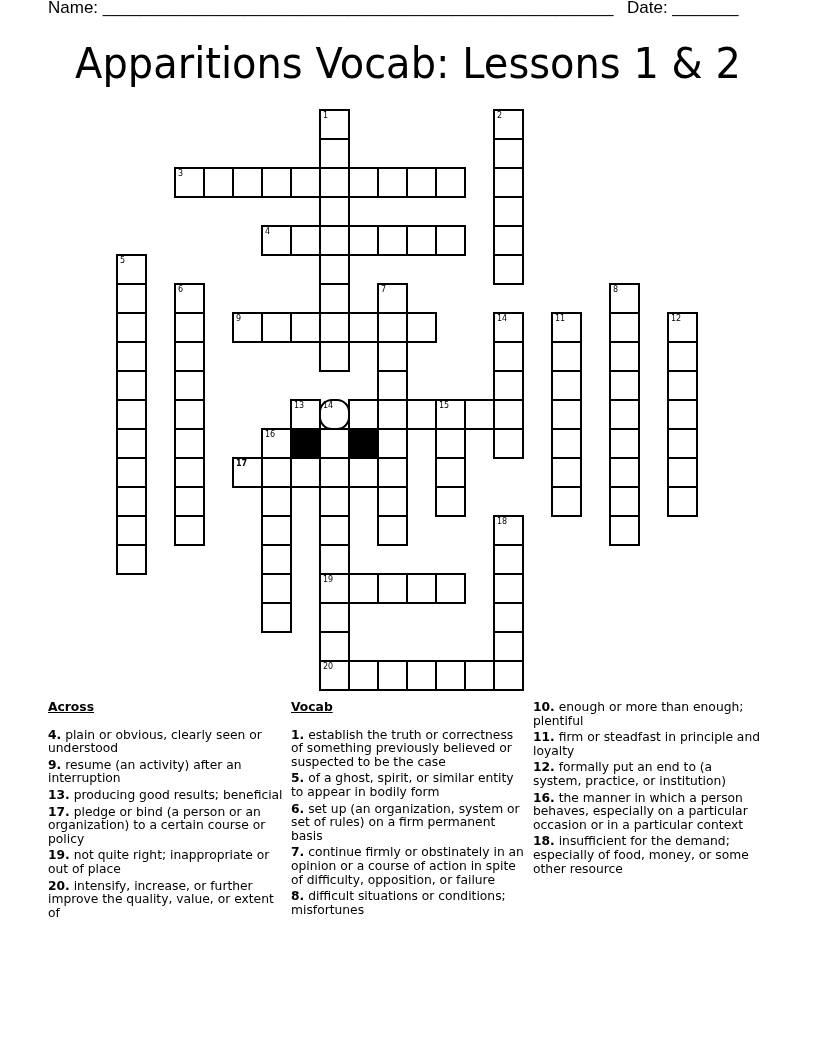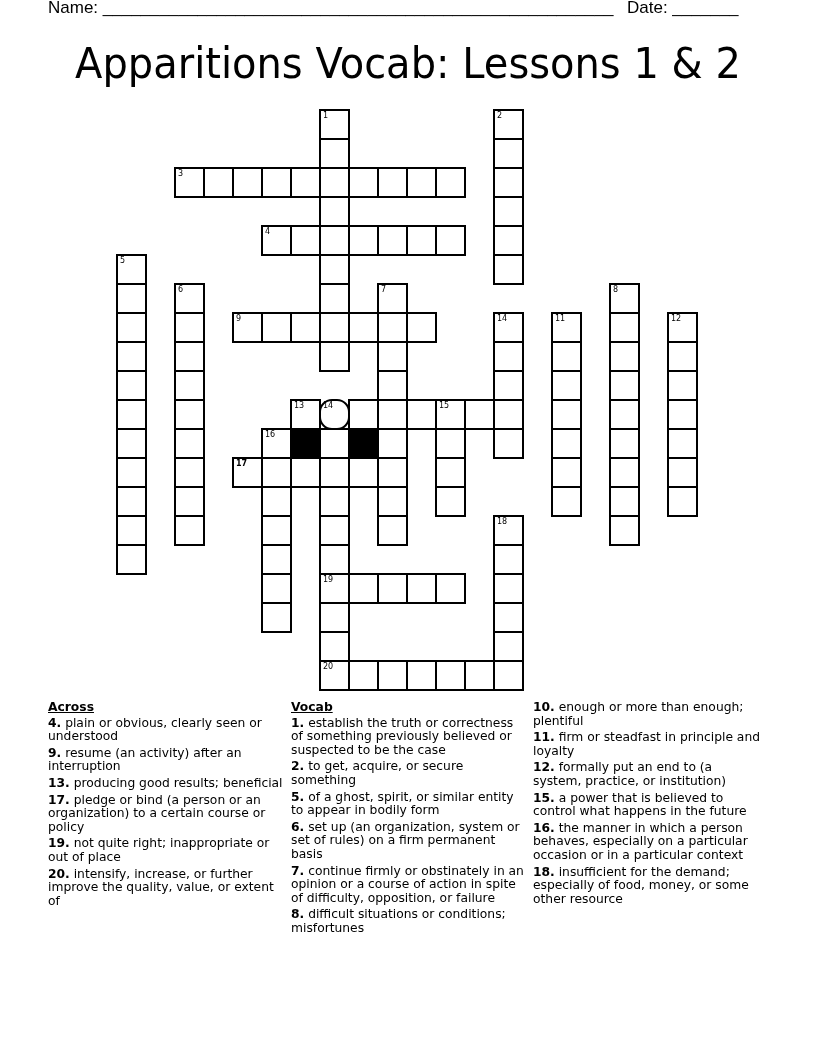--- a/index.html
+++ b/index.html
@@ -5,21 +5,21 @@
   html, body { margin: 0; padding: 0; background: #ffffff; }
   body { width: 816px; height: 1056px; position: relative; overflow: hidden; font-family: "DejaVu Sans", sans-serif; color: #000; }
   .header-line { position: absolute; top: -2px; left: 48px; font-family: "Liberation Sans", sans-serif; font-size: 17px; white-space: pre; }
   .header-date { position: absolute; top: -2px; left: 627px; font-family: "Liberation Sans", sans-serif; font-size: 17px; white-space: pre; }
   .title { position: absolute; top: 38px; left: 0; width: 816px; text-align: center; font-family: "DejaVu Sans", sans-serif; font-size: 43px; letter-spacing: 0px; transform: scaleX(0.93); transform-origin: center; }
   .grid { position: absolute; left: 0; top: 0; width: 816px; height: 700px; }
   .cell { position: absolute; width: 29px; height: 29px; box-sizing: border-box; border: 2px solid #000; background: #fff; margin-left: -1px; margin-top: -1px; width: 31px; height: 31px; }
   .cell.black { background: #000; }
   .cell .num { position: absolute; top: 1px; left: 2px; font-size: 8px; line-height: 8px; font-family: "DejaVu Sans", sans-serif; }
   .clues { position: absolute; top: 701px; font-size: 12.3px; line-height: 13.6px; }
-  .clues .head { font-weight: bold; text-decoration: underline; margin-bottom: 2px; }
+  .clues .head { font-weight: bold; text-decoration: underline; margin-bottom: 14px; }
   .clue { margin-bottom: 3px; }
   .clue b { font-weight: bold; }
   .col1 { left: 48px; width: 236px; }
   .col2 { left: 291px; width: 236px; }
   .col3 { left: 533px; width: 230px; }
 </style>
 </head>
 <body>
 
 <div class="header-line">Name: ______________________________________________________</div>
@@ -214,29 +214,27 @@
       <div class="clue"><b>13.</b><span> producing good results; beneficial</span></div>
       <div class="clue"><b>17.</b><span> pledge or bind (a person or an organization) to a certain course or policy</span></div>
       <div class="clue"><b>19.</b><span> not quite right; inappropriate or out of place</span></div>
       <div class="clue"><b>20.</b><span> intensify, increase, or further improve the quality, value, or extent of</span></div>
     </div>
 </div>
 <div class="clues col2">
   <div class="head">Vocab</div>
   <div id="down-list">
       <div class="clue"><b>1.</b><span> establish the truth or correctness of something previously believed or suspected to be the case</span></div>
-      <div class="clue"><b>2.</b><span> to get, acquire, or secure something</span></div>
       <div class="clue"><b>5.</b><span> of a ghost, spirit, or similar entity to appear in bodily form</span></div>
       <div class="clue"><b>6.</b><span> set up (an organization, system or set of rules) on a firm permanent basis</span></div>
       <div class="clue"><b>7.</b><span> continue firmly or obstinately in an opinion or a course of action in spite of difficulty, opposition, or failure</span></div>
       <div class="clue"><b>8.</b><span> difficult situations or conditions; misfortunes</span></div>
     </div>
 </div>
 <div class="clues col3">
   <div id="down2-list">
       <div class="clue"><b>10.</b><span> enough or more than enough; plentiful</span></div>
       <div class="clue"><b>11.</b><span> firm or steadfast in principle and loyalty</span></div>
       <div class="clue"><b>12.</b><span> formally put an end to (a system, practice, or institution)</span></div>
-      <div class="clue"><b>15.</b><span> a power that is believed to control what happens in the future</span></div>
       <div class="clue"><b>16.</b><span> the manner in which a person behaves, especially on a particular occasion or in a particular context</span></div>
       <div class="clue"><b>18.</b><span> insufficient for the demand; especially of food, money, or some other resource</span></div>
     </div>
 </div>
 
 </body></html>

